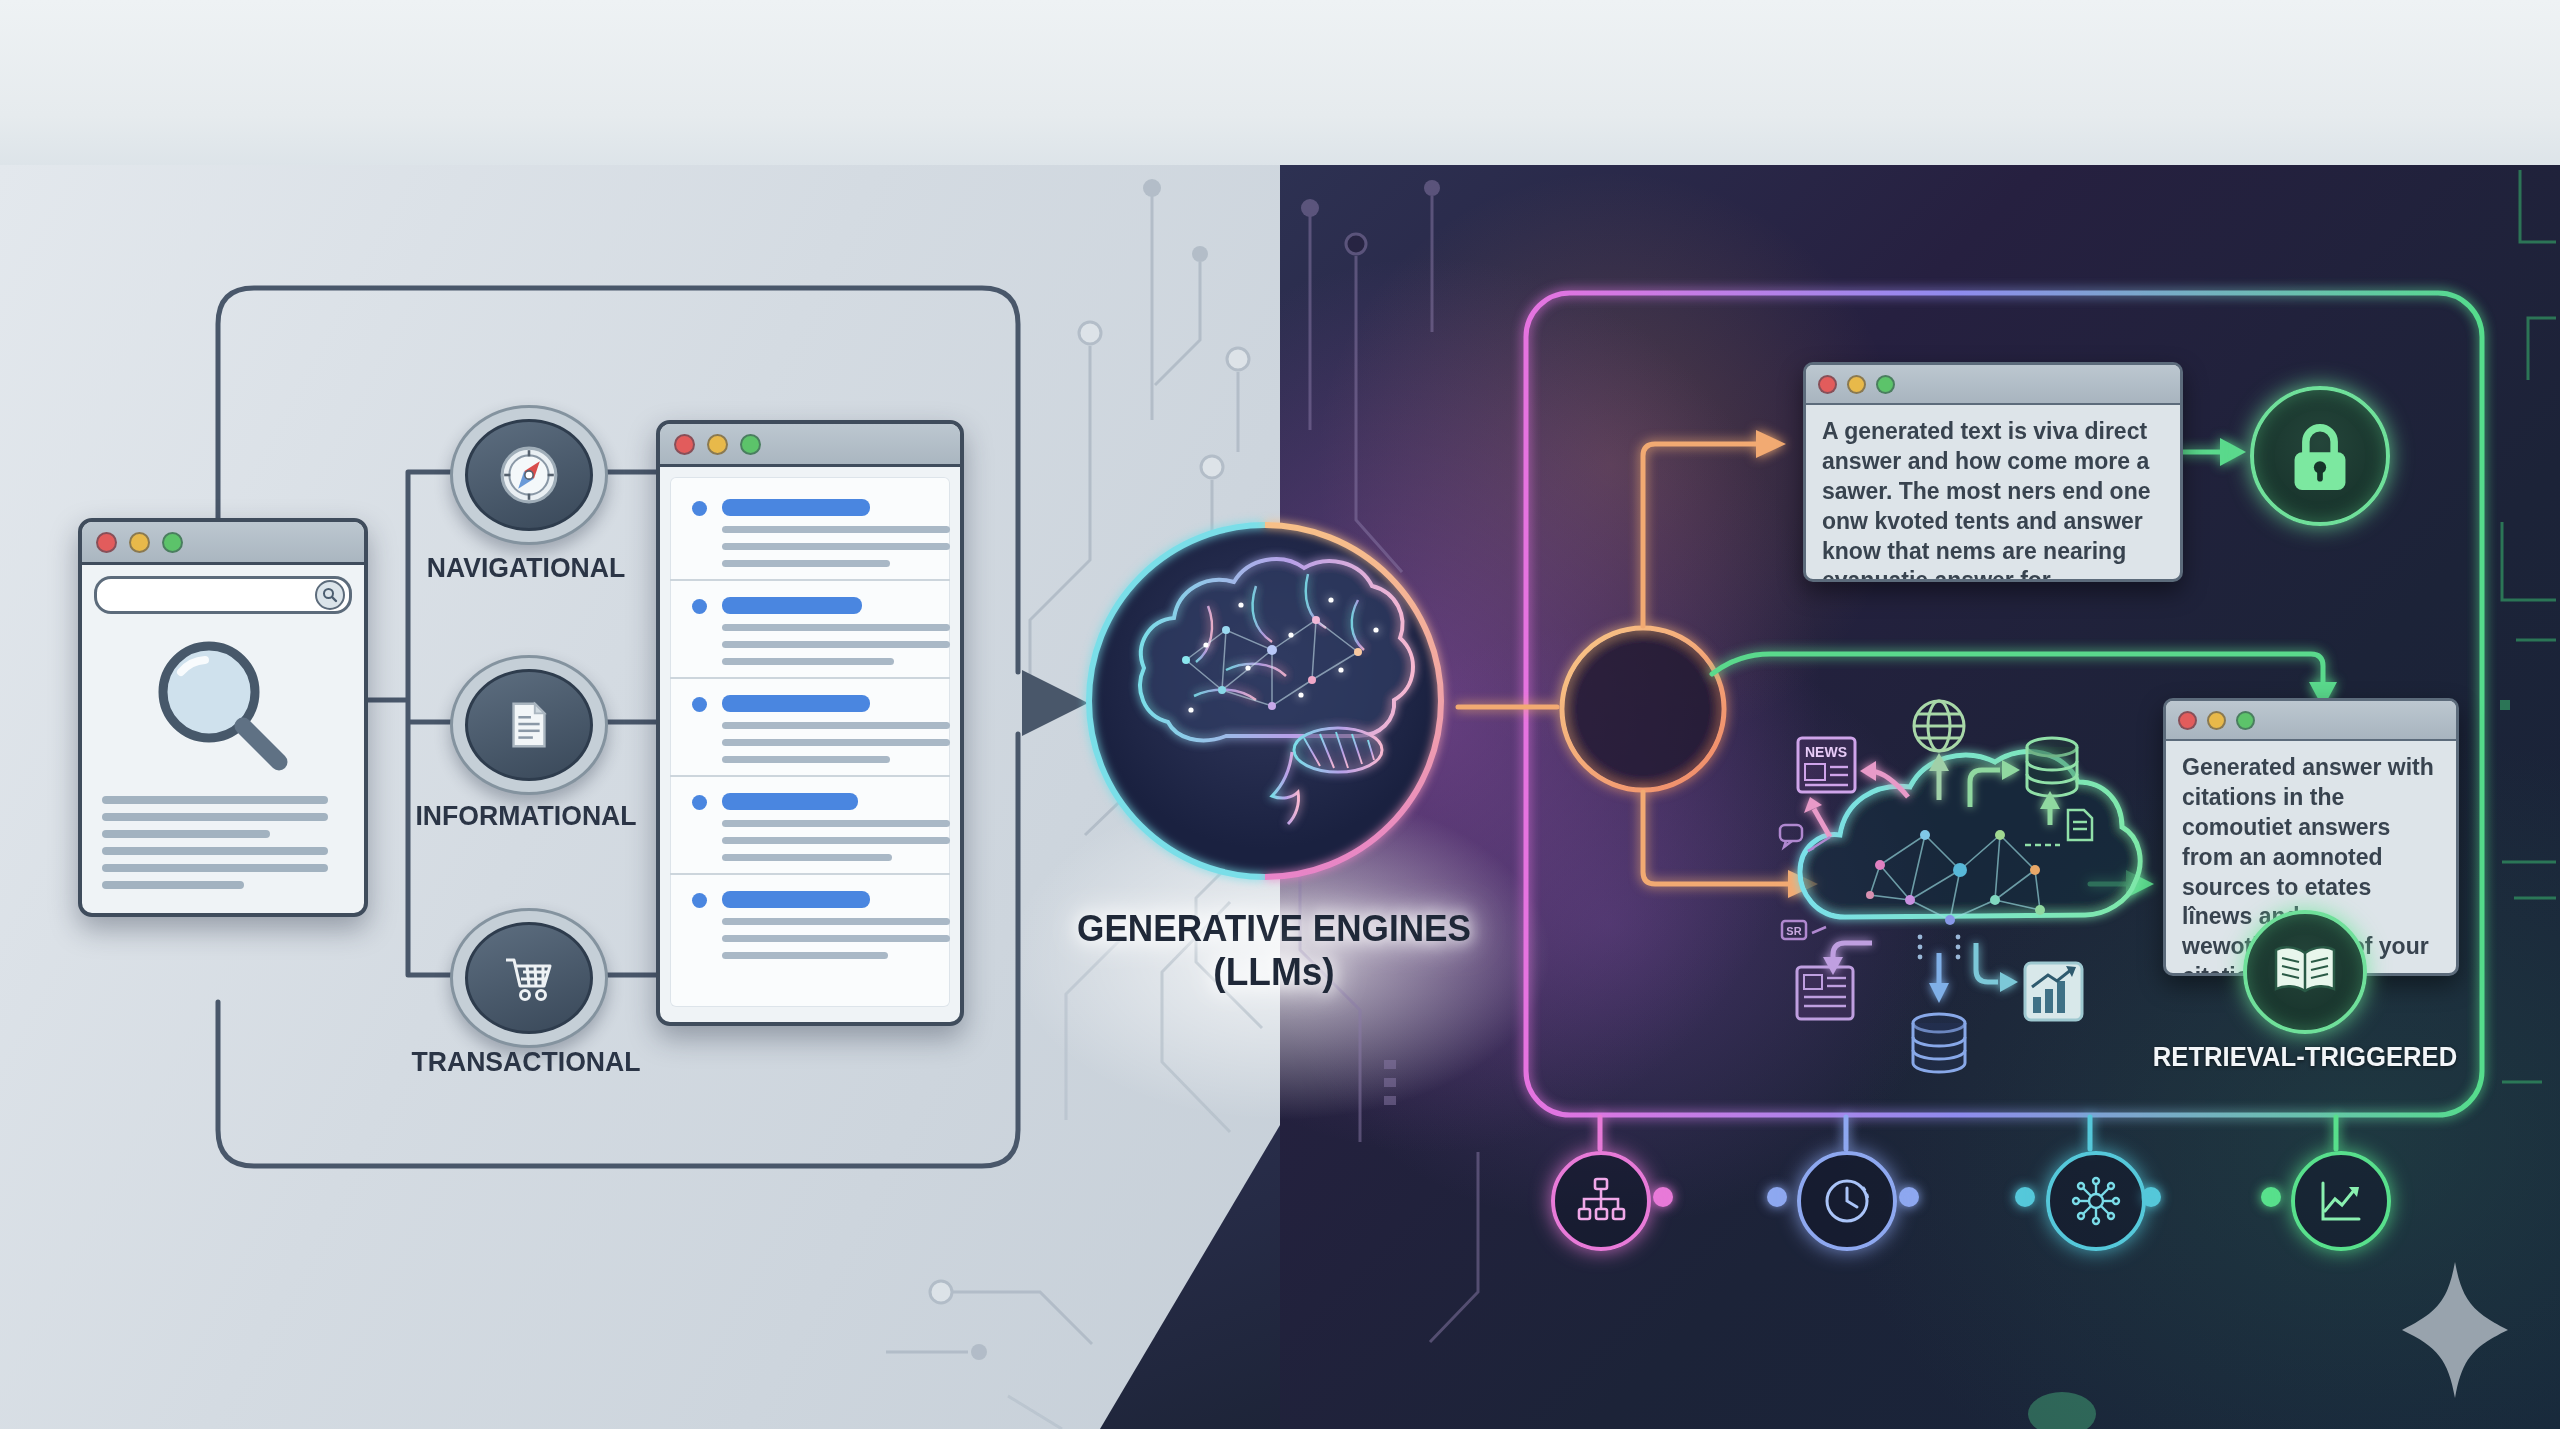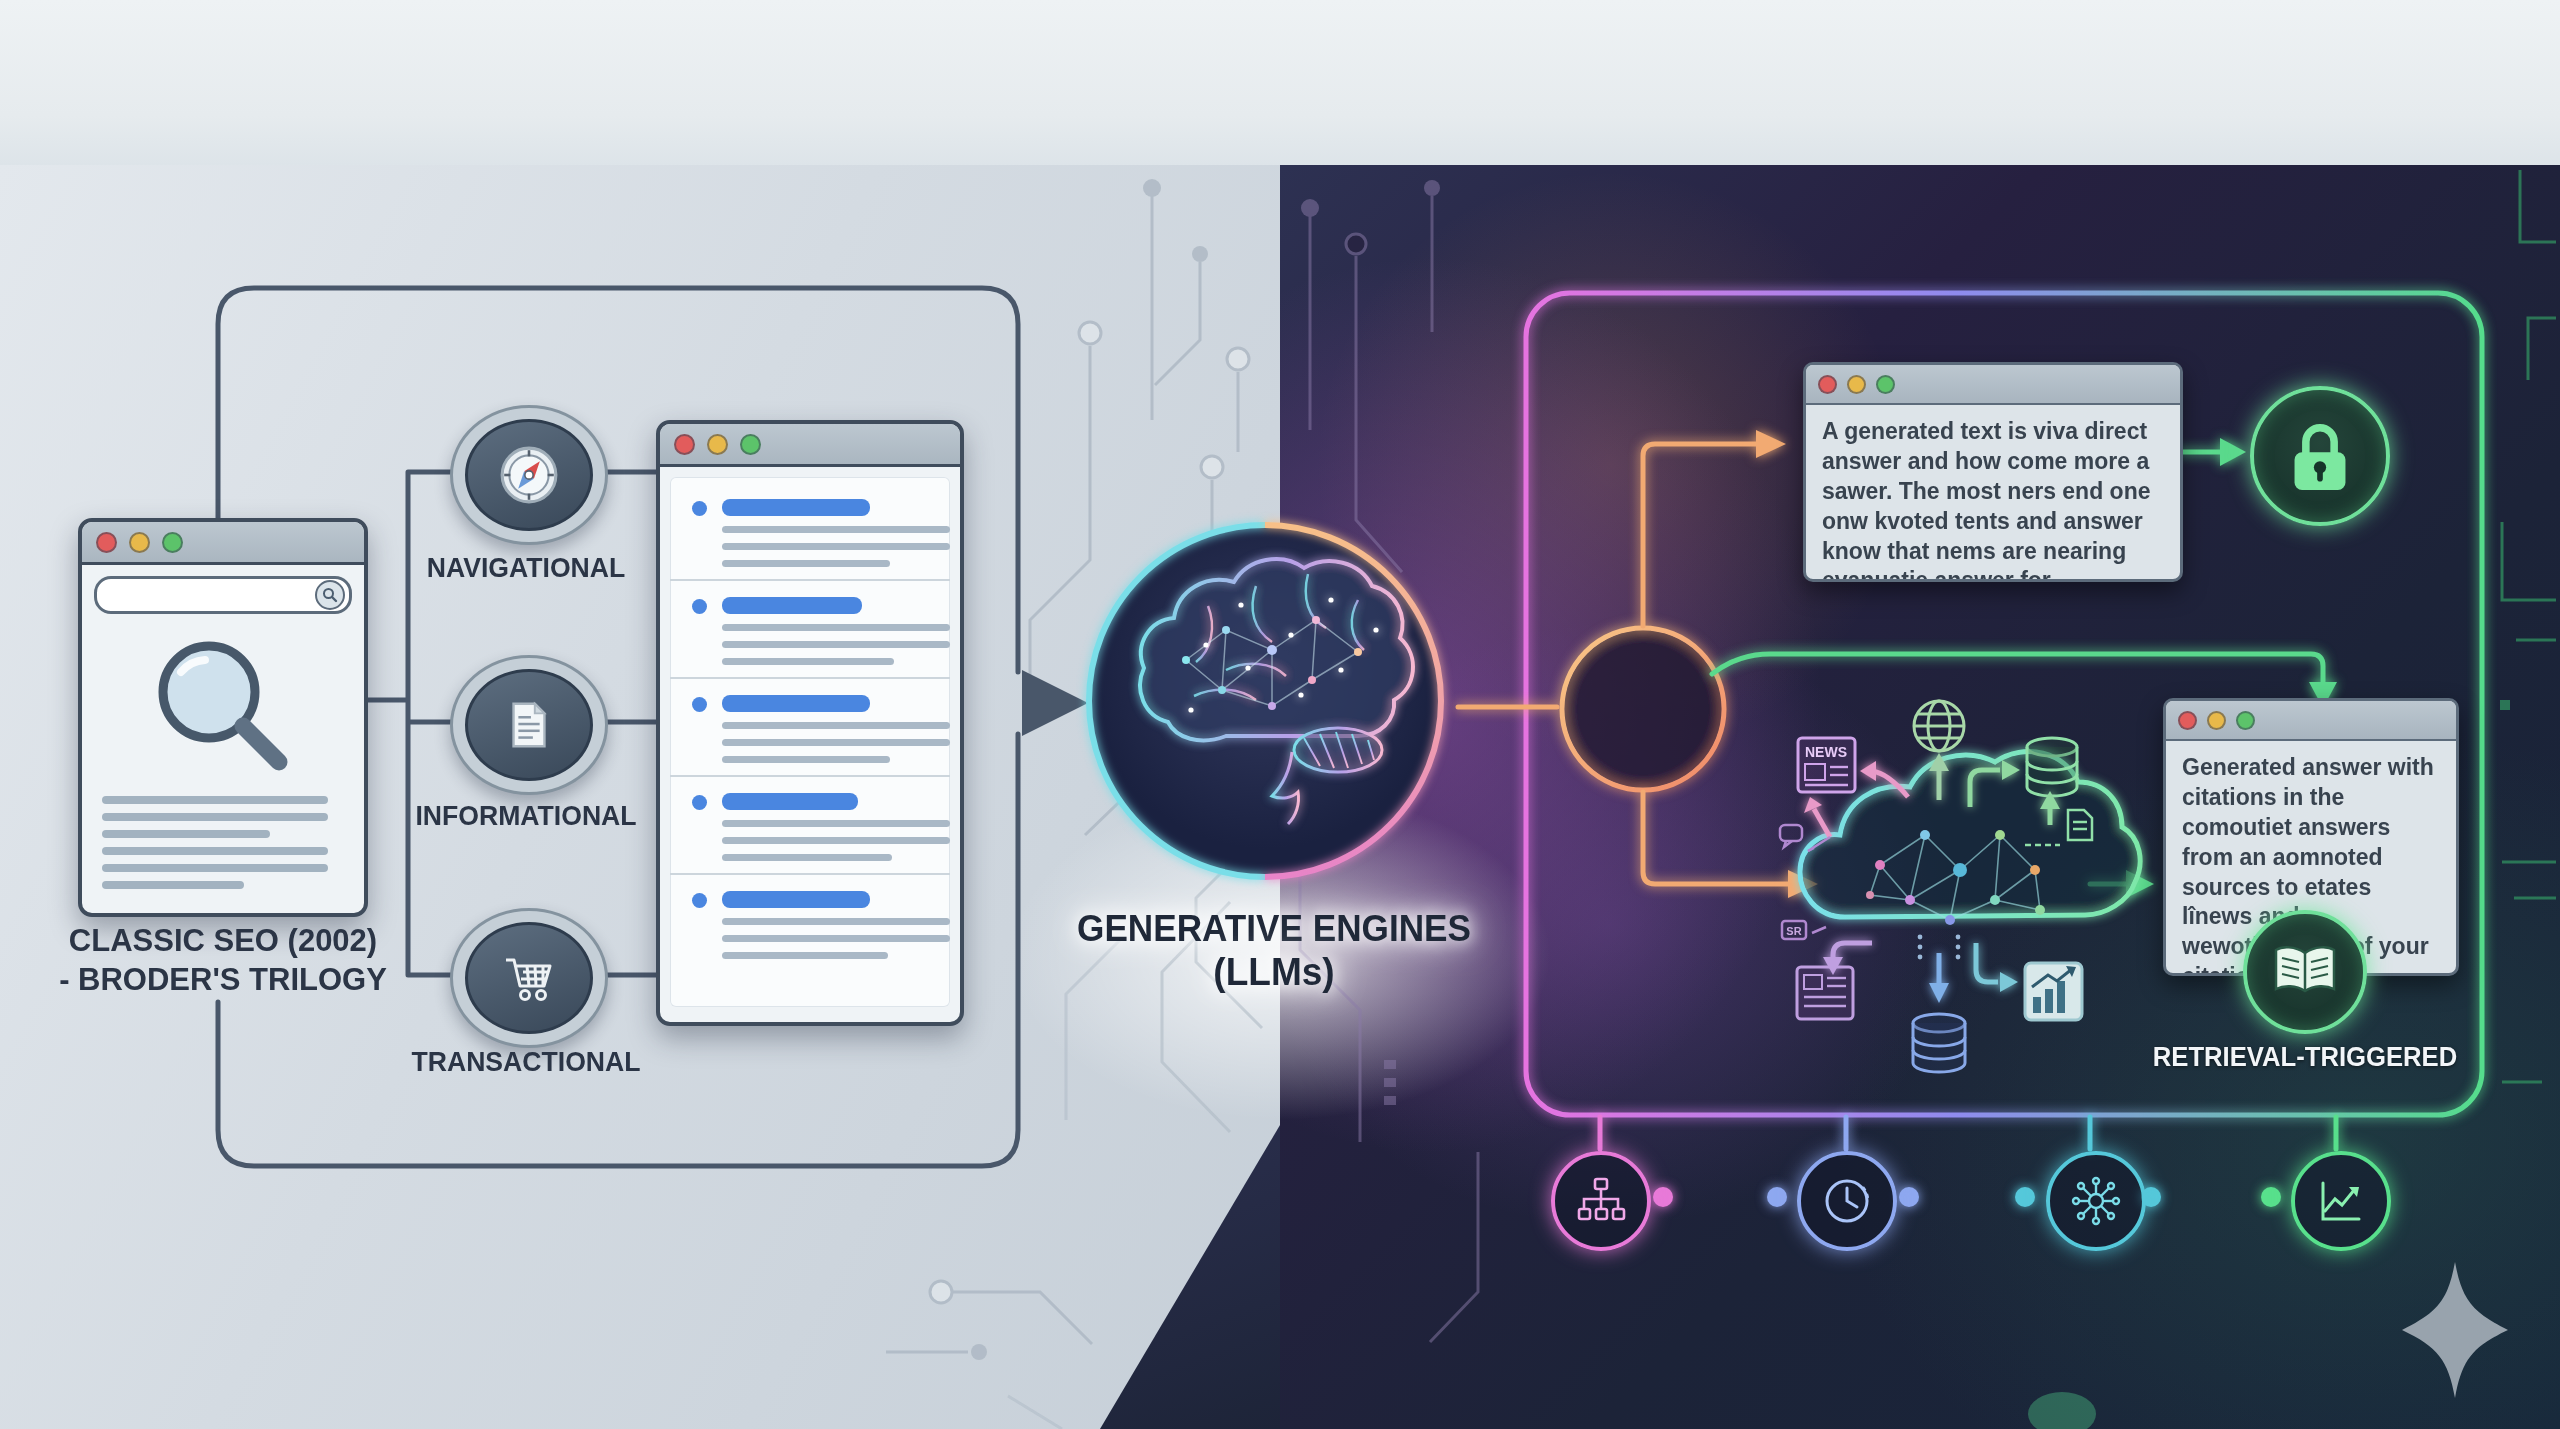--- a/index.html
+++ b/index.html
@@ -278,24 +278,20 @@
       </svg>
     </div>
     <div style="padding:8px 20px 0 20px">
       <div class="gline" style="width:226px"></div>
       <div class="gline" style="width:226px;margin-top:9px"></div>
       <div class="gline" style="width:168px;margin-top:9px"></div>
       <div class="gline" style="width:226px;margin-top:9px"></div>
       <div class="gline" style="width:226px;margin-top:9px"></div>
       <div class="gline" style="width:142px;margin-top:9px"></div>
     </div>
-  </div>
-  <div class="abs cap" style="z-index:4">
-    <div>CLASSIC SEO (2002)</div>
-    <div>- BRODER'S TRILOGY</div>
   </div>
 
   <div class="abs intent" style="left:450px;top:405px;z-index:4">
     <div class="inner">
         <svg width="62" height="62" viewBox="0 0 60 60">
       <circle cx="30" cy="30" r="26" fill="#e9eff3" stroke="#9fadb8" stroke-width="3"></circle>
       <circle cx="30" cy="30" r="19" fill="#f4f8fa" stroke="#8a98a6" stroke-width="2"></circle>
       <line x1="30" y1="6" x2="30" y2="12" stroke="#55616e" stroke-width="2.5"></line>
           <line x1="30" y1="48" x2="30" y2="54" stroke="#55616e" stroke-width="2.5"></line>
       <line x1="6" y1="30" x2="12" y2="30" stroke="#55616e" stroke-width="2.5"></line>

